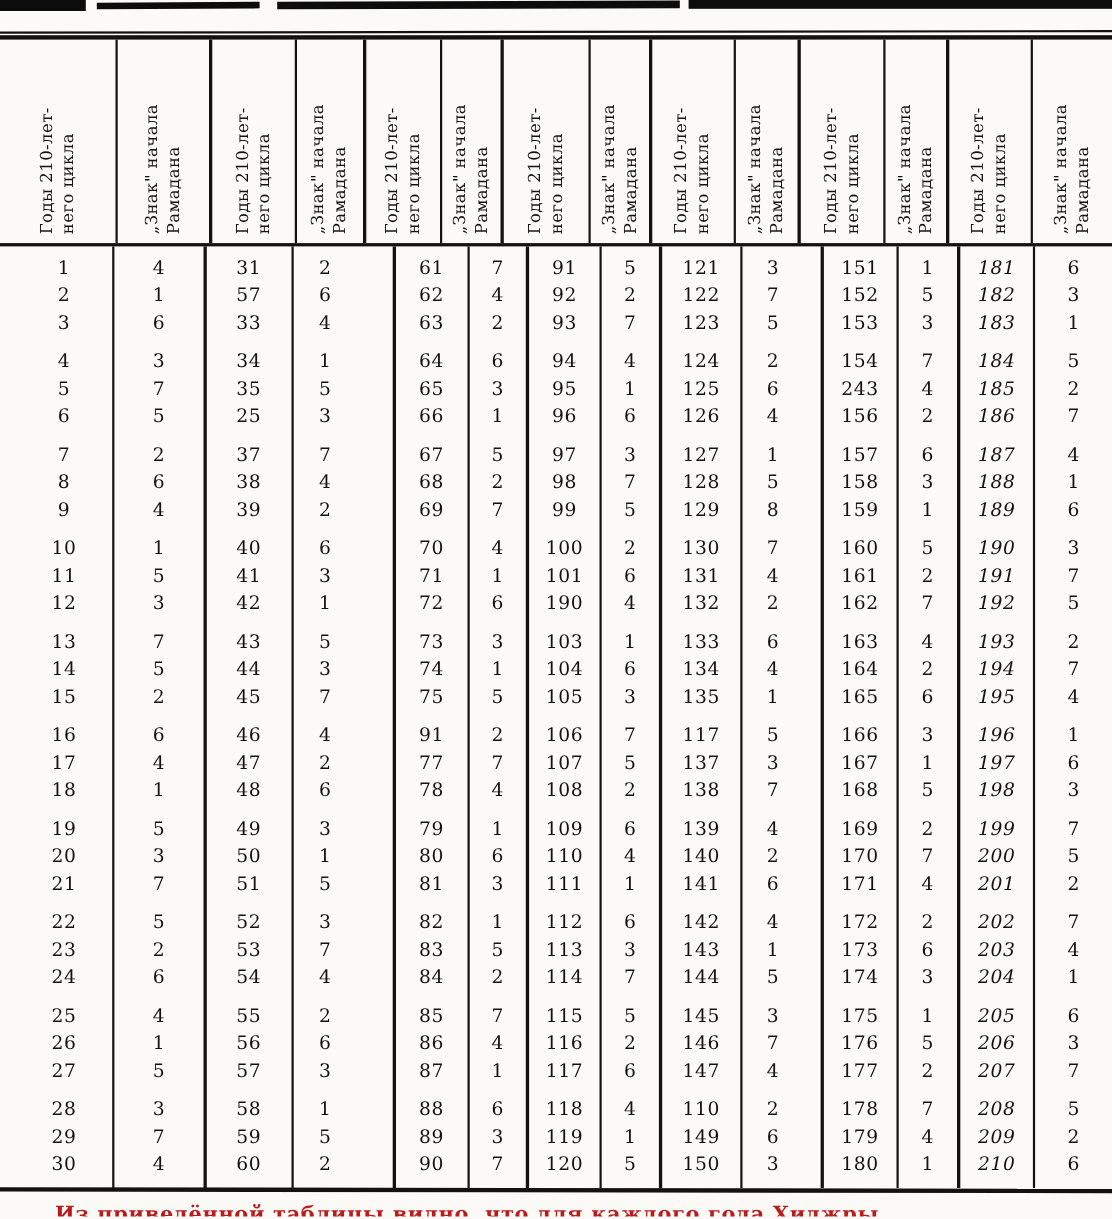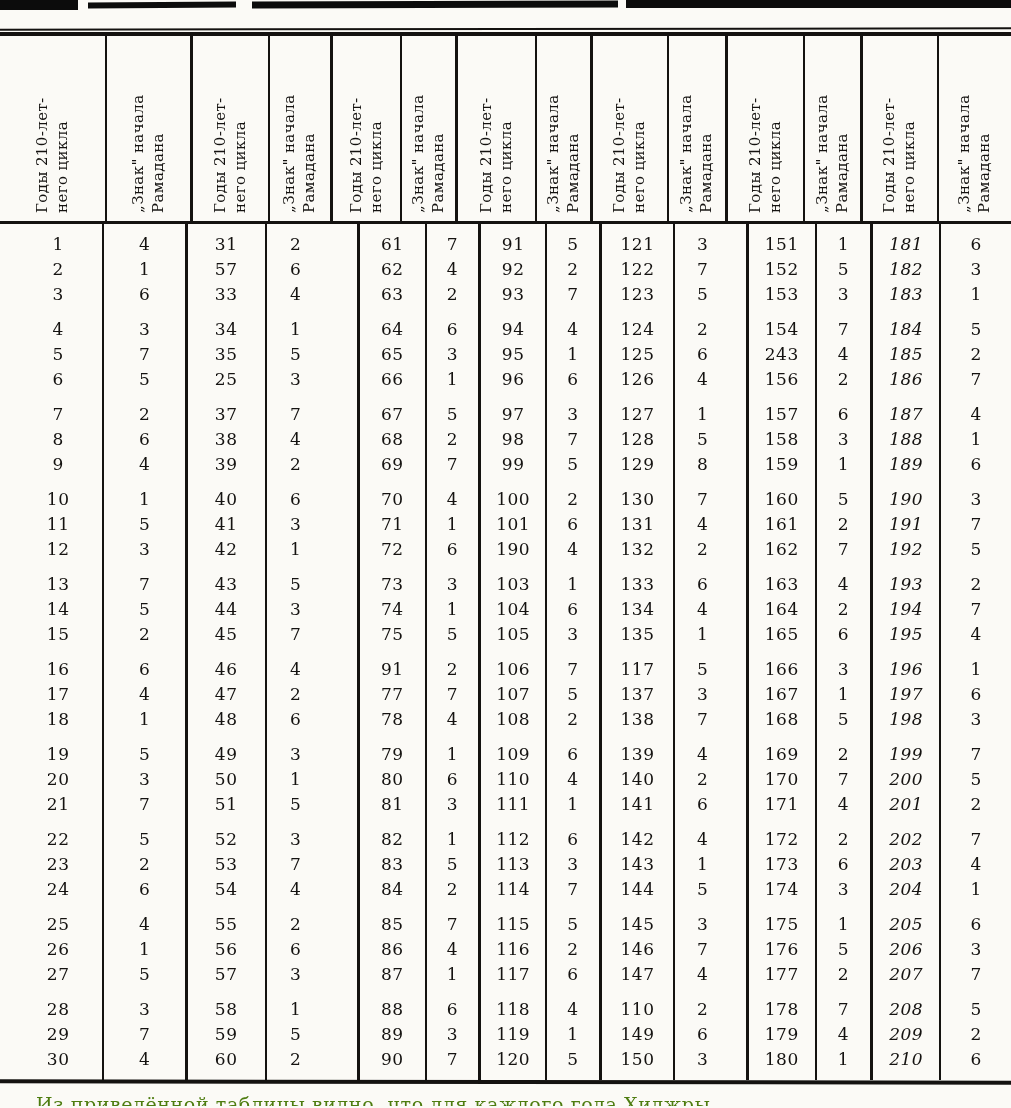--- a/index.html
+++ b/index.html
@@ -74,26 +74,27 @@
   .cell.group-start{margin-top:10px;}
   .col-0{padding-left:14px;}
 
   .bottom-text{
     position:absolute;
     left:0;
     top:1094px;
     width:100%;
     height:12px;
     overflow:hidden;
-    padding-left:36px;
+    padding-left:50px;
     box-sizing:border-box;
     font-size:19px;
     line-height:20px;
-    color:#4d7c0f;
+    color:#b91c1c;
     letter-spacing:0.6px;
+    font-weight:bold;
   }
 </style>
 </head>
 <body>
 
 <div class="page">
 
   <div class="topstrip">
     <div class="seg s1"></div>
     <div class="seg s2"></div>

